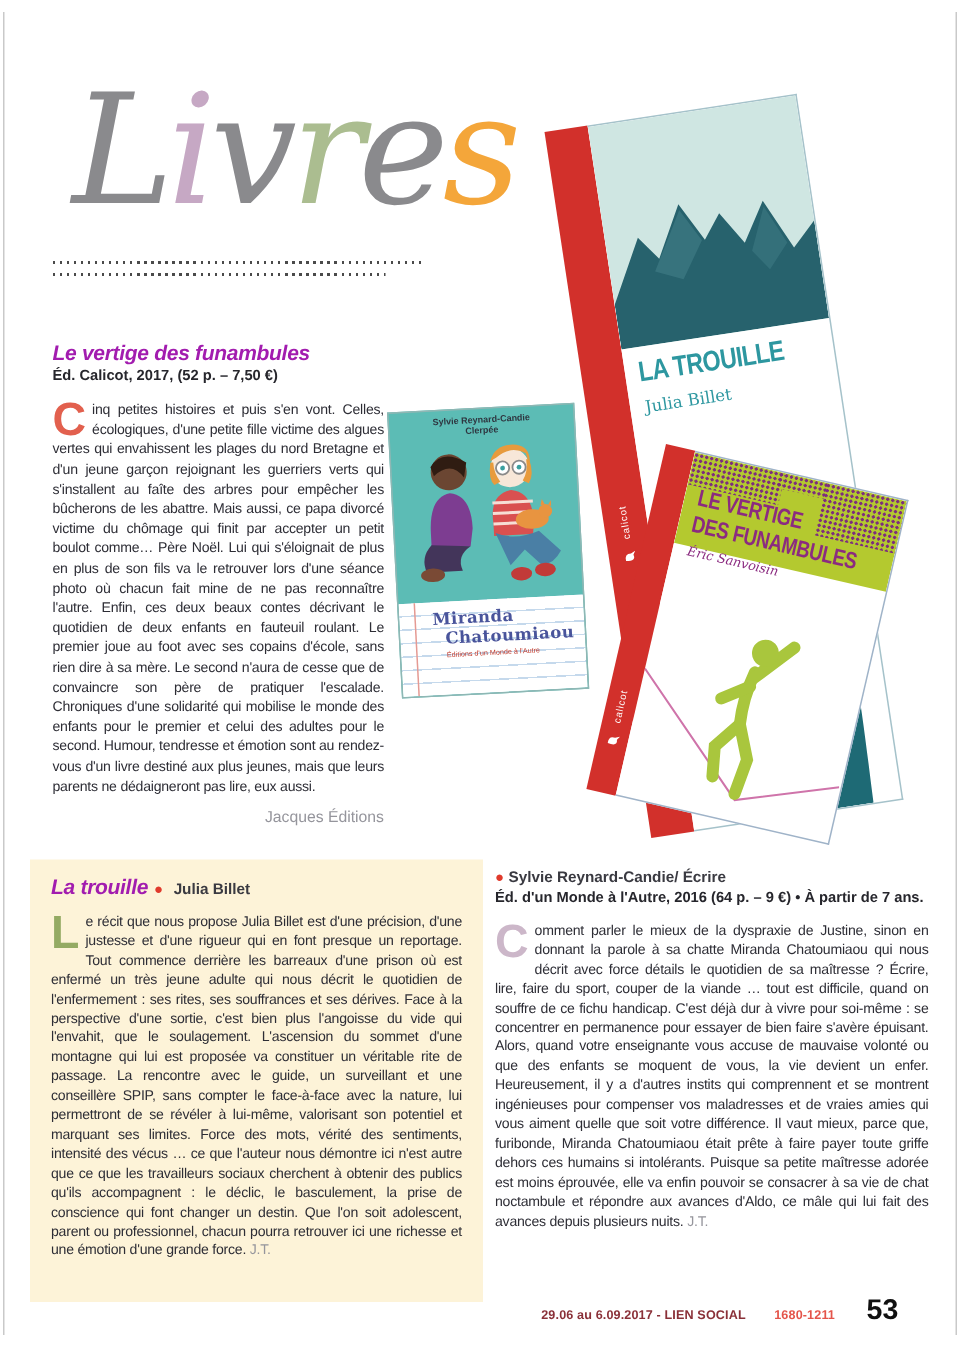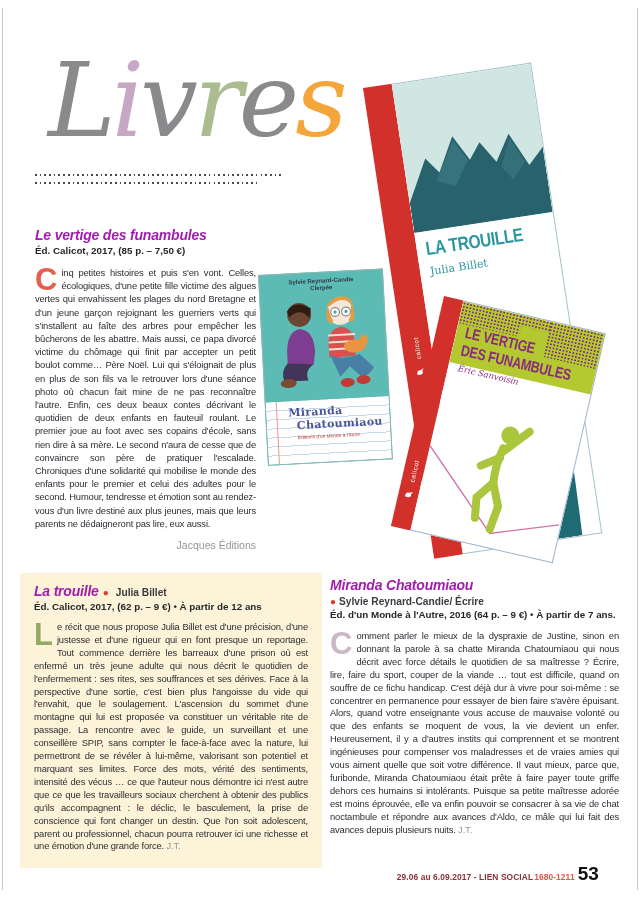--- a/index.html
+++ b/index.html
@@ -48,21 +48,21 @@
   }
   .review-2 .rbody { line-height:12.9px; margin-top:9px; }
   .review-2 .inlinehead { display:flex; align-items:baseline; gap:4px; }
   .review-3 { position:absolute; left:330px; top:577px; width:289px; }
   .review-3 .rbody { line-height:12.9px; }
 
   
   .footer {
     position:absolute; top:863px; right:42px;
     font-size:8.4px; font-weight:bold; color:#8a3038; letter-spacing:0.1px;
-    display:flex; align-items:baseline; gap:1px;
+    display:flex; align-items:baseline; gap:19px;
   }
   .footer .nums { color:#e4544a; }
   .footer .pageno { color:#101010; font-size:19px; margin-left:2px; }
 
   
   .book { position:absolute; transform-origin:0 0; }
   .spine { background:#d2302b; position:relative; flex:0 0 auto; }
   .spine .logo { position:absolute; left:0; right:0; text-align:center; color:#fff; }
   .spine .vtext {
     display:block; writing-mode:vertical-rl; transform:rotate(180deg);
@@ -132,37 +132,35 @@
   <div class="edge edge-left"></div>
   <div class="edge edge-right"></div>
   <div class="edge edge-bottom"></div>
 
   <div class="masthead"><span style="color: rgb(138, 138, 141);">L</span><span style="color: rgb(198, 168, 196);">i</span><span style="color: rgb(138, 138, 141);">v</span><span style="color: rgb(171, 189, 144);">r</span><span style="color: rgb(138, 138, 141);">e</span><span style="color: rgb(244, 166, 58);">s</span></div>
   <div class="rule rule-a"></div>
   <div class="rule rule-b"></div>
 
   <section class="review-1">
     <h2 class="rtitle">Le vertige des funambules</h2>
-    <div class="edition">Éd. Calicot, 2017, (85 p. – 7,50 €)</div>
+    <div class="edition">Éd. Calicot, 2017, (52 p. – 7,50 €)</div>
     <p class="rbody"><span class="dropcap" style="color: rgb(226, 96, 78);">C</span><span>inq petites histoires et puis s'en vont. Celles, écologiques, d'une petite fille victime des algues vertes qui envahissent les plages du nord Bretagne et d'un jeune garçon rejoignant les guerriers verts qui s'installent au faîte des arbres pour empêcher les bûcherons de les abattre. Mais aussi, ce papa divorcé victime du chômage qui finit par accepter un petit boulot comme… Père Noël. Lui qui s'éloignait de plus en plus de son fils va le retrouver lors d'une séance photo où chacun fait mine de ne pas reconnaître l'autre. Enfin, ces deux beaux contes décrivant le quotidien de deux enfants en fauteuil roulant. Le premier joue au foot avec ses copains d'école, sans rien dire à sa mère. Le second n'aura de cesse que de convaincre son père de pratiquer l'escalade. Chroniques d'une solidarité qui mobilise le monde des enfants pour le premier et celui des adultes pour le second. Humour, tendresse et émotion sont au rendez-vous d'un livre destiné aux plus jeunes, mais que leurs parents ne dédaigneront pas lire, eux aussi.</span></p>
     <div class="sig">Jacques Éditions</div>
   </section>
 
   <section class="review-2">
     <div class="inlinehead">
       <h2 class="rtitle">La trouille</h2>
       <span class="bullet">●</span>
       <span class="byline" style="margin-top:0">Julia Billet</span>
     </div>
-    <div class="edition">Éd. Calicot, 2017, (62 p. – 9 €) • À partir de 12 ans</div>
     <p class="rbody"><span class="dropcap" style="color: rgb(148, 170, 99);">L</span><span>e récit que nous propose Julia Billet est d'une précision, d'une justesse et d'une rigueur qui en font presque un reportage. Tout commence derrière les barreaux d'une prison où est enfermé un très jeune adulte qui nous décrit le quotidien de l'enfermement : ses rites, ses souffrances et ses dérives. Face à la perspective d'une sortie, c'est bien plus l'angoisse du vide qui l'envahit, que le soulagement. L'ascension du sommet d'une montagne qui lui est proposée va constituer un véritable rite de passage. La rencontre avec le guide, un surveillant et une conseillère SPIP, sans compter le face-à-face avec la nature, lui permettront de se révéler à lui-même, valorisant son potentiel et marquant ses limites. Force des mots, vérité des sentiments, intensité des vécus … ce que l'auteur nous démontre ici n'est autre que ce que les travailleurs sociaux cherchent à obtenir des publics qu'ils accompagnent : le déclic, le basculement, la prise de conscience qui font changer un destin. Que l'on soit adolescent, parent ou professionnel, chacun pourra retrouver ici une richesse et une émotion d'une grande force.</span> <span class="jt">J.T.</span></p>
   </section>
 
   <section class="review-3">
-    <h2 class="rtitle">Miranda Chatoumiaou</h2>
     <div class="byline"><span class="bullet">●</span><span>Sylvie Reynard-Candie/ Écrire</span></div>
     <div class="edition">Éd. d'un Monde à l'Autre, 2016 (64 p. – 9 €) • À partir de 7 ans.</div>
     <p class="rbody"><span class="dropcap" style="color: rgb(204, 183, 201);">C</span><span>omment parler le mieux de la dyspraxie de Justine, sinon en donnant la parole à sa chatte Miranda Chatoumiaou qui nous décrit avec force détails le quotidien de sa maîtresse ? Écrire, lire, faire du sport, couper de la viande … tout est difficile, quand on souffre de ce fichu handicap. C'est déjà dur à vivre pour soi-même : se concentrer en permanence pour essayer de bien faire s'avère épuisant. Alors, quand votre enseignante vous accuse de mauvaise volonté ou que des enfants se moquent de vous, la vie devient un enfer. Heureusement, il y a d'autres instits qui comprennent et se montrent ingénieuses pour compenser vos maladresses et de vraies amies qui vous aiment quelle que soit votre différence. Il vaut mieux, parce que, furibonde, Miranda Chatoumiaou était prête à faire payer toute griffe dehors ces humains si intolérants. Puisque sa petite maîtresse adorée est moins éprouvée, elle va enfin pouvoir se consacrer à sa vie de chat noctambule et répondre aux avances d'Aldo, ce mâle qui lui fait des avances depuis plusieurs nuits.</span> <span class="jt">J.T.</span></p>
   </section>
 
   <div class="book book-trouille">
     <div class="spine">
       <div class="logo" style="bottom:178px;">
         <span class="vtext">calicot</span>
         <svg width="9" height="9" viewBox="0 0 9 9">

